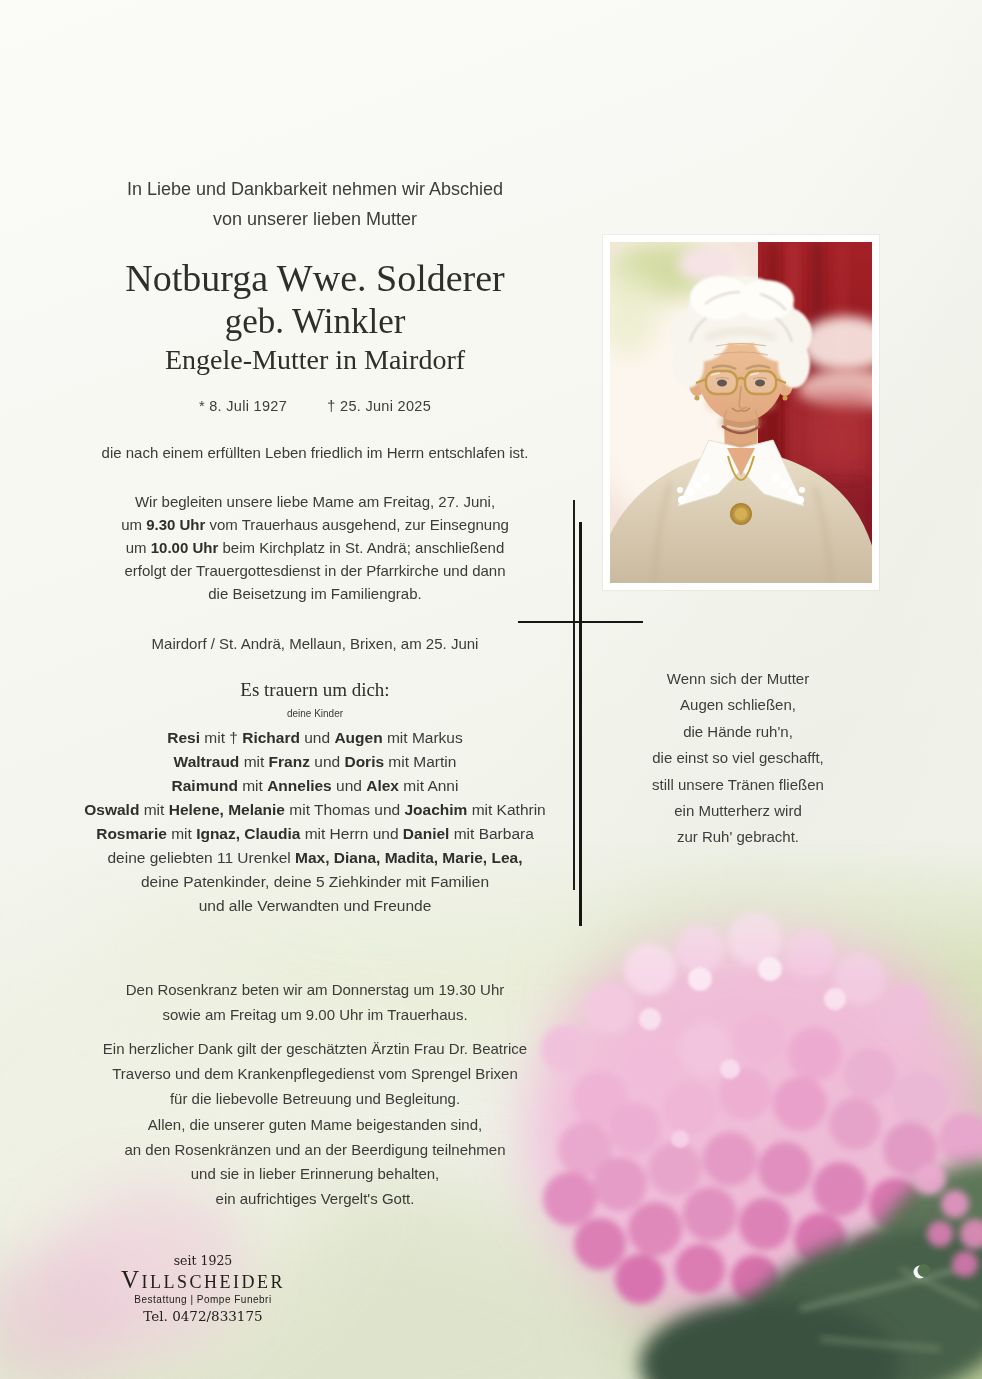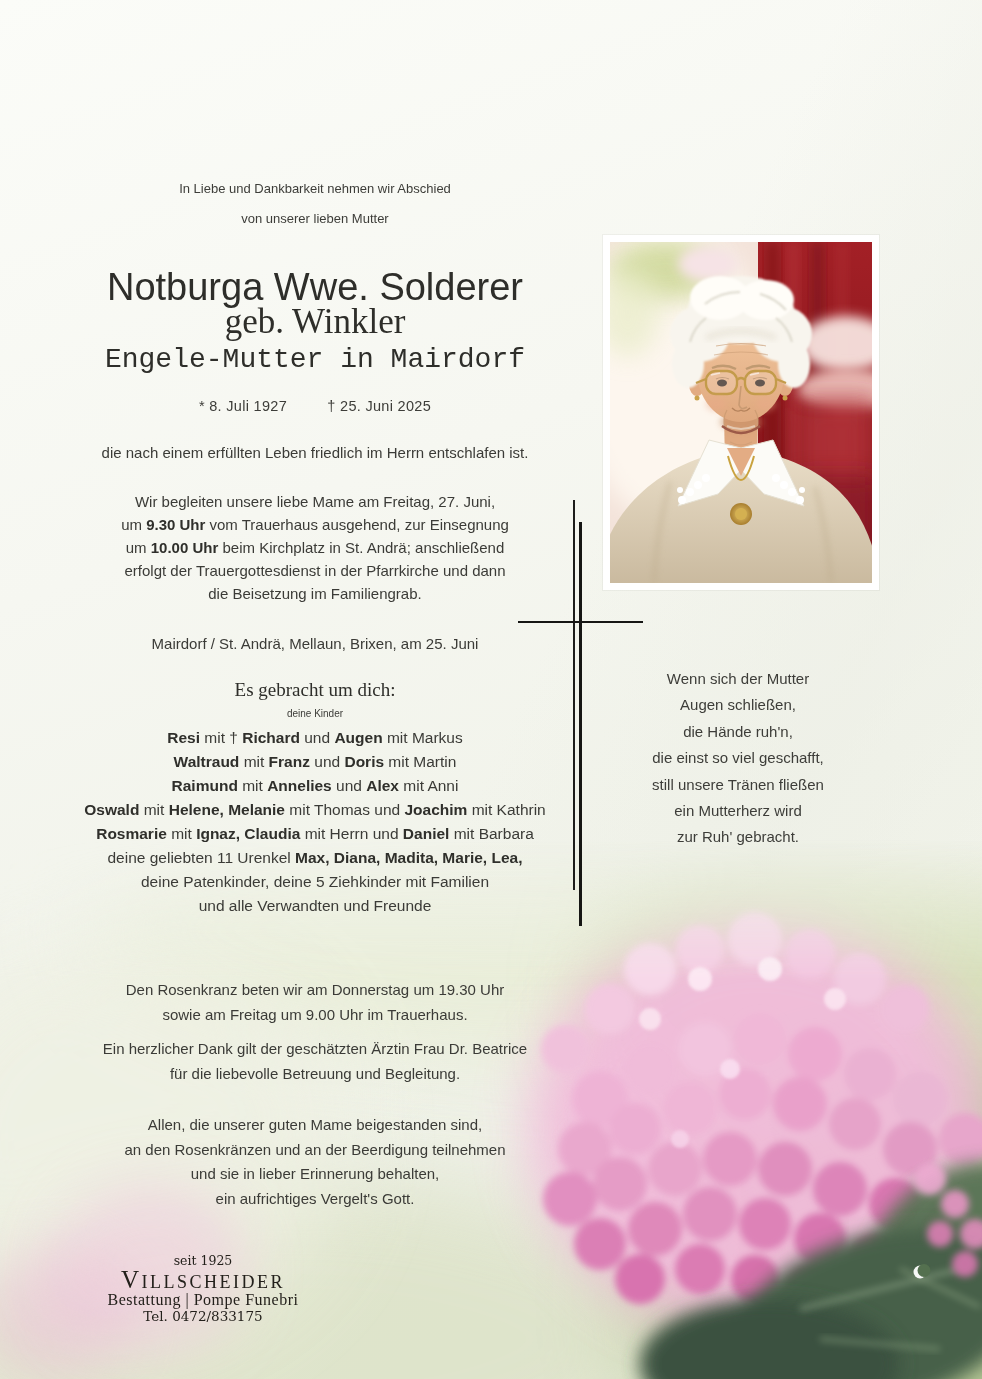--- a/index.html
+++ b/index.html
@@ -5,24 +5,24 @@
   html,body{margin:0;padding:0;background:#e8e8e4;}
   .stage{
     position:relative;width:982px;height:1379px;margin:0 auto;overflow:hidden;
     background:linear-gradient(160deg,#fbfcf8 0%,#f6f7f1 35%,#f1f3ea 62%,#eef0e5 100%);
     font-family:"Liberation Sans",sans-serif;color:#3b3b37;
   }
   .sheen{position:absolute;inset:0;pointer-events:none;
     background:linear-gradient(115deg,rgba(255,255,255,0) 52%,rgba(236,238,229,.55) 72%,rgba(255,255,255,0) 88%);}
   .col{position:absolute;text-align:center;}
   .left-col{left:25px;width:580px;}
-  .intro{top:174px;font-size:13px;line-height:30px;color:#3d3d39;}
-  .title{top:265px;font-family:Liberation Sans, sans-serif;font-size:38px;line-height:44px;color:#2e2e2a;}
+  .intro{top:174px;font-size:18px;line-height:30px;color:#3d3d39;}
+  .title{top:256px;font-family:Liberation Serif, serif;font-size:38px;line-height:44px;color:#2e2e2a;}
   .maiden{top:306px;font-family:"Liberation Serif",serif;font-size:35px;line-height:32px;color:#2e2e2a;}
-  .vulgo{top:342px;font-family:Liberation Mono, monospace;font-size:28px;line-height:36px;color:#2e2e2a;}
+  .vulgo{top:342px;font-family:Liberation Serif, serif;font-size:28px;line-height:36px;color:#2e2e2a;}
   .dates{top:394px;font-size:14.5px;line-height:24px;color:#3d3d39;letter-spacing:.3px;}
   .dates span{margin:0 18px;}
   .obit{top:441px;font-size:15px;line-height:24px;}
   .service{top:490px;font-size:15px;line-height:23px;}
   .dateline{top:632px;font-size:15px;line-height:24px;}
   .mourn-head{top:677px;font-family:"Liberation Serif",serif;font-size:19px;line-height:26px;color:#2e2e2a;}
   .mourn-sub{top:702px;font-size:10px;line-height:24px;}
   .family{top:726px;font-size:15.5px;line-height:24px;}
   .rosary{top:977px;font-size:15px;line-height:25px;}
   .thanks{top:1036px;font-size:15px;line-height:25px;}
@@ -38,21 +38,21 @@
   .cross-v2{position:absolute;left:579px;top:522px;width:2.6px;height:404px;background:#161614;}
   .cross-h{position:absolute;left:518px;top:621px;width:125px;height:2.2px;background:#161614;}
   
   .flowers{position:absolute;left:0;bottom:0;width:982px;height:540px;
     -webkit-mask-image:linear-gradient(180deg,transparent 0,#000 140px);
     mask-image:linear-gradient(180deg,transparent 0,#000 140px);}
   
   .logo{left:73px;top:1254px;width:260px;color:#23201b;}
   .logo-since{font-family:"DejaVu Serif",serif;font-size:12.5px;line-height:14px;}
   .logo-name{font-family:"Liberation Serif",serif;font-variant:small-caps;font-size:25px;line-height:24px;letter-spacing:2.5px;}
-  .logo-tag{font-family:Liberation Serif, serif;font-size:16px;line-height:15px;letter-spacing:.5px;}
+  .logo-tag{font-family:Liberation Sans, sans-serif;font-size:10px;line-height:15px;letter-spacing:.5px;}
   .logo-phone{font-family:"DejaVu Serif",serif;font-size:13.5px;line-height:18px;}
 </style>
 </head>
 <body>
 
 <div class="stage">
   <div class="sheen"></div>
 
   <div class="flowers">
     <svg width="982" height="540" viewBox="0 0 982 540">
@@ -317,38 +317,39 @@
   </div>
   <div class="col left-col obit">die nach einem erfüllten Leben friedlich im Herrn entschlafen ist.</div>
   <div class="col left-col service">
       <div><span>Wir begleiten unsere liebe Mame am Freitag, 27. Juni,</span></div>
       <div><span>um </span><span class="b">9.30 Uhr</span><span> vom Trauerhaus ausgehend, zur Einsegnung</span></div>
       <div><span>um </span><span class="b">10.00 Uhr</span><span> beim Kirchplatz in St. Andrä; anschließend</span></div>
       <div><span>erfolgt der Trauergottesdienst in der Pfarrkirche und dann</span></div>
       <div><span>die Beisetzung im Familiengrab.</span></div>
     </div>
   <div class="col left-col dateline">Mairdorf / St. Andrä, Mellaun, Brixen, am 25. Juni</div>
-  <div class="col left-col mourn-head">Es gebracht um dich:</div>
+  <div class="col left-col mourn-head">Es trauern um dich:</div>
   <div class="col left-col mourn-sub">deine Kinder</div>
   <div class="col left-col family">
       <div><span class="b">Resi</span><span> mit † </span><span class="b">Richard</span><span> und </span><span class="b">Augen</span><span> mit Markus</span></div>
       <div><span class="b">Waltraud</span><span> mit </span><span class="b">Franz</span><span> und </span><span class="b">Doris</span><span> mit Martin</span></div>
       <div><span class="b">Raimund</span><span> mit </span><span class="b">Annelies</span><span> und </span><span class="b">Alex</span><span> mit Anni</span></div>
       <div><span class="b">Oswald</span><span> mit </span><span class="b">Helene, Melanie</span><span> mit Thomas und </span><span class="b">Joachim</span><span> mit Kathrin</span></div>
       <div><span class="b">Rosmarie</span><span> mit </span><span class="b">Ignaz, Claudia</span><span> mit Herrn und </span><span class="b">Daniel</span><span> mit Barbara</span></div>
       <div><span>deine geliebten 11 Urenkel </span><span class="b">Max, Diana, Madita, Marie, Lea,</span></div>
       <div><span>deine Patenkinder, deine 5 Ziehkinder mit Familien</span></div>
       <div><span>und alle Verwandten und Freunde</span></div>
     </div>
   <div class="col left-col rosary">
       <div>Den Rosenkranz beten wir am Donnerstag um 19.30 Uhr</div>
       <div>sowie am Freitag um 9.00 Uhr im Trauerhaus.</div>
     </div>
   <div class="col left-col thanks">
       <div>Ein herzlicher Dank gilt der geschätzten Ärztin Frau Dr. Beatrice</div>
+      <div>Traverso und dem Krankenpflegedienst vom Sprengel Brixen</div>
       <div>für die liebevolle Betreuung und Begleitung.</div>
     </div>
   <div class="col left-col farewell">
       <div>Allen, die unserer guten Mame beigestanden sind,</div>
       <div>an den Rosenkränzen und an der Beerdigung teilnehmen</div>
       <div>und sie in lieber Erinnerung behalten,</div>
       <div>ein aufrichtiges Vergelt's Gott.</div>
     </div>
 
   <div class="col poem">

